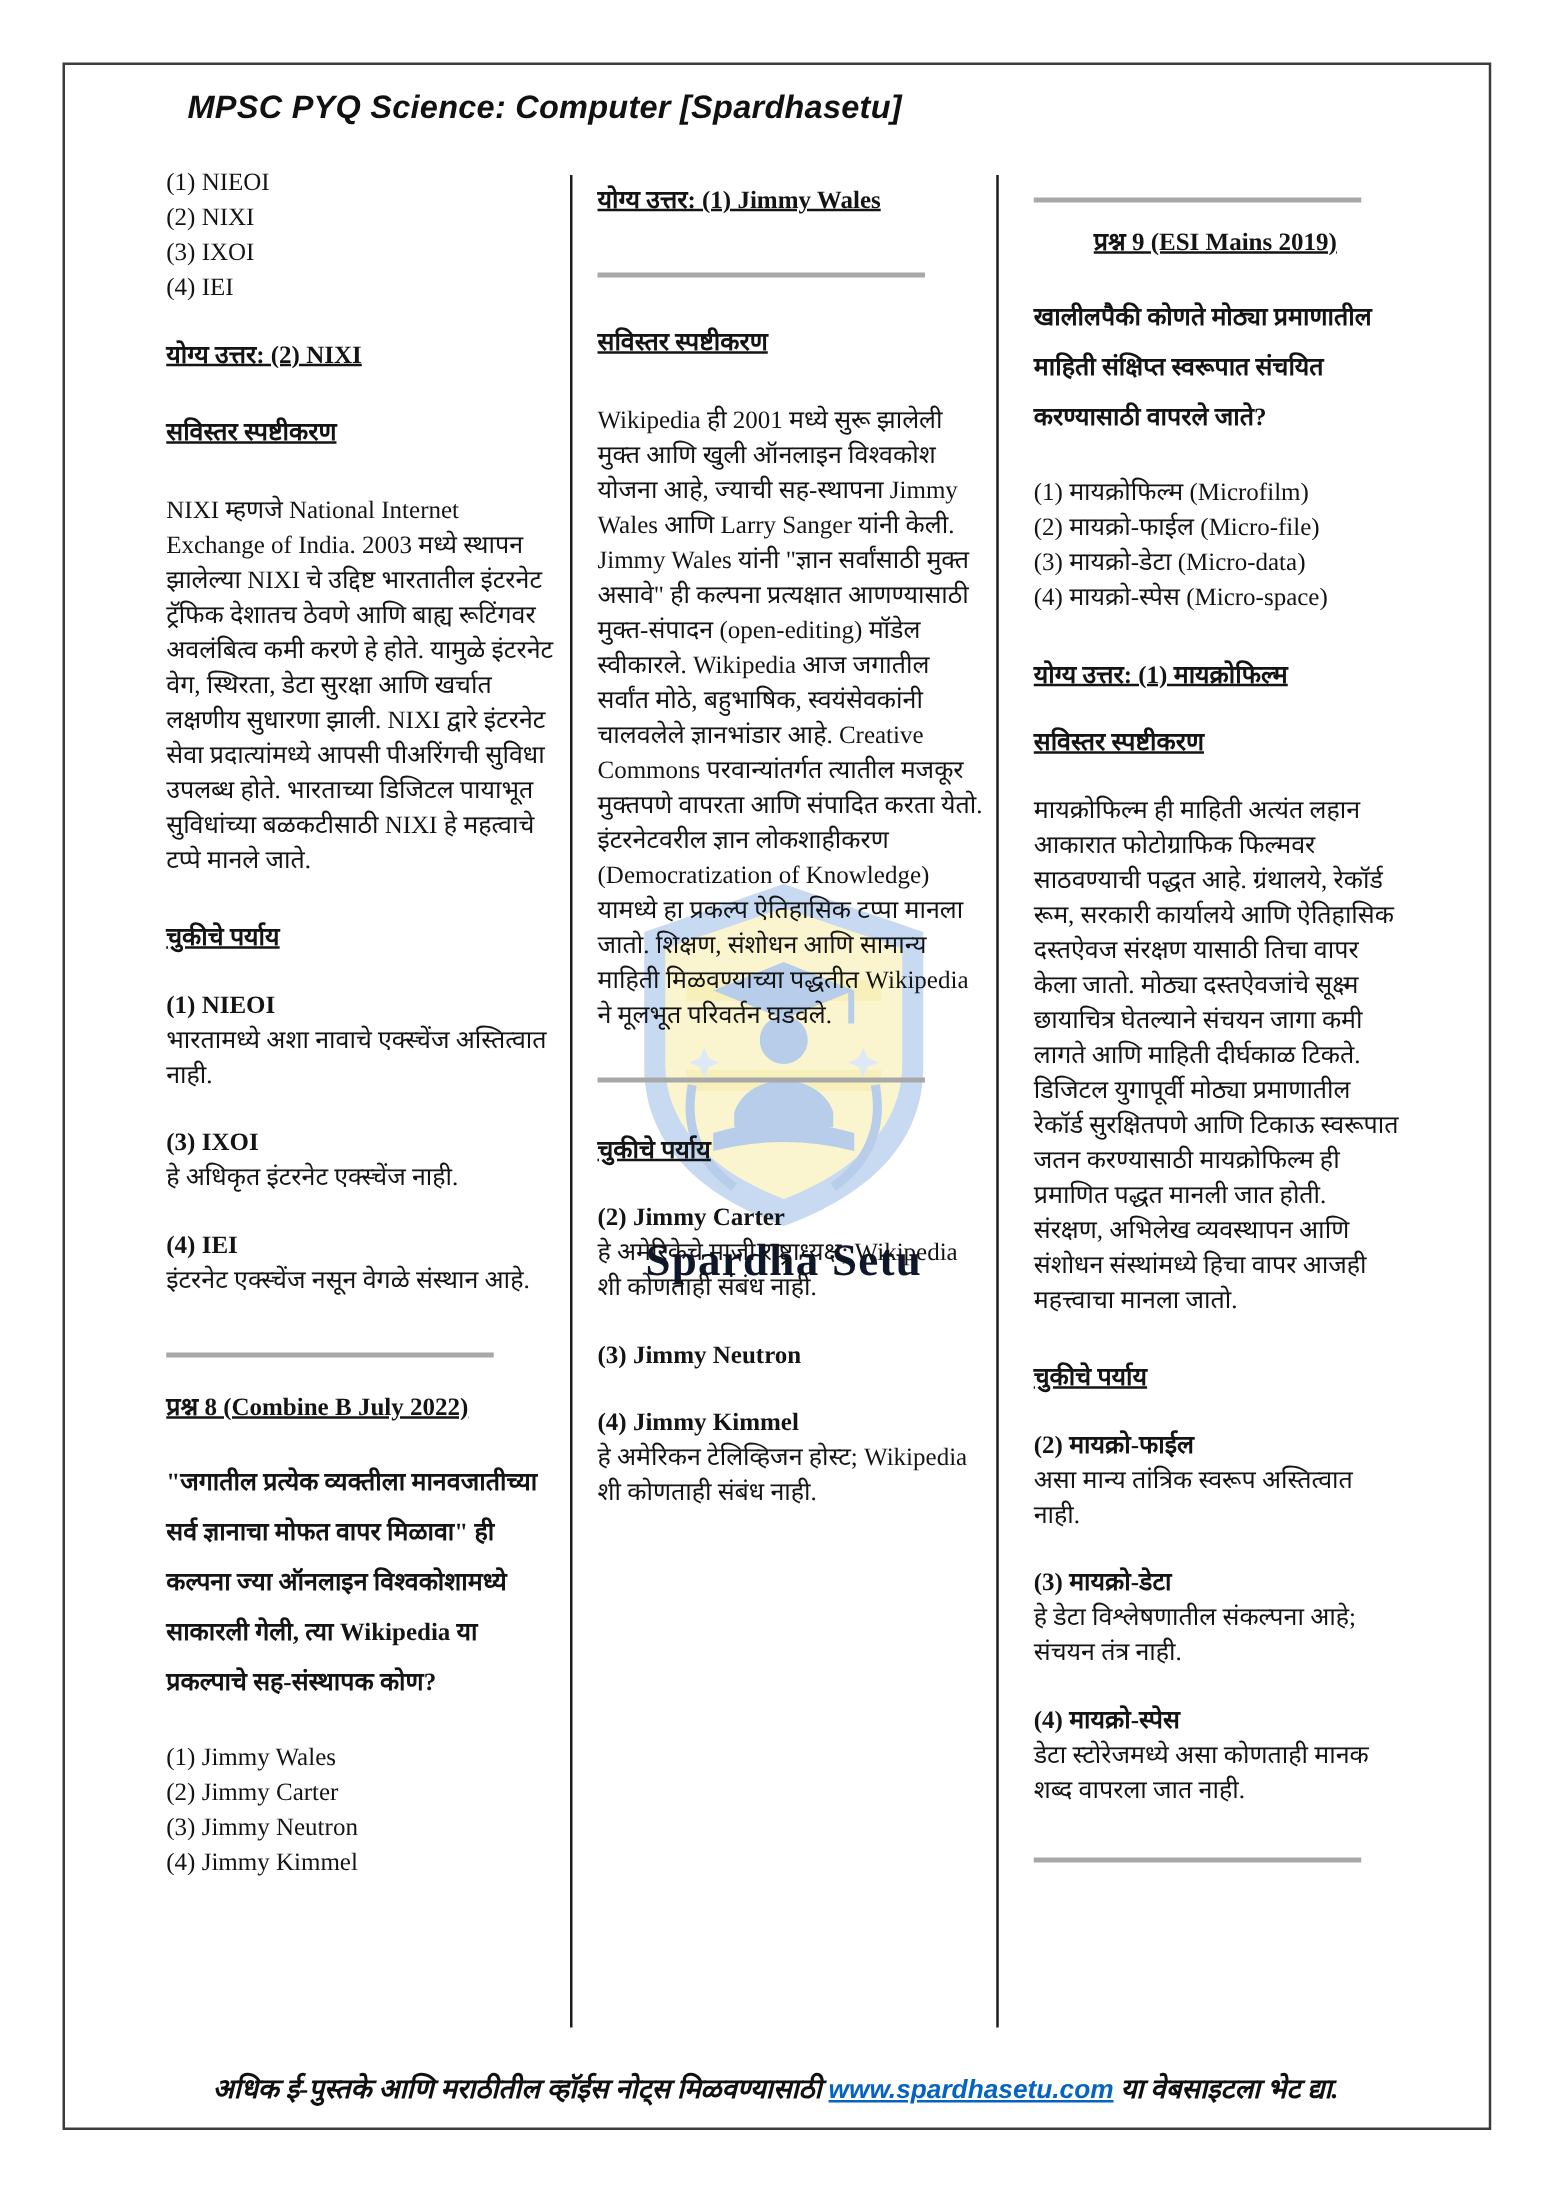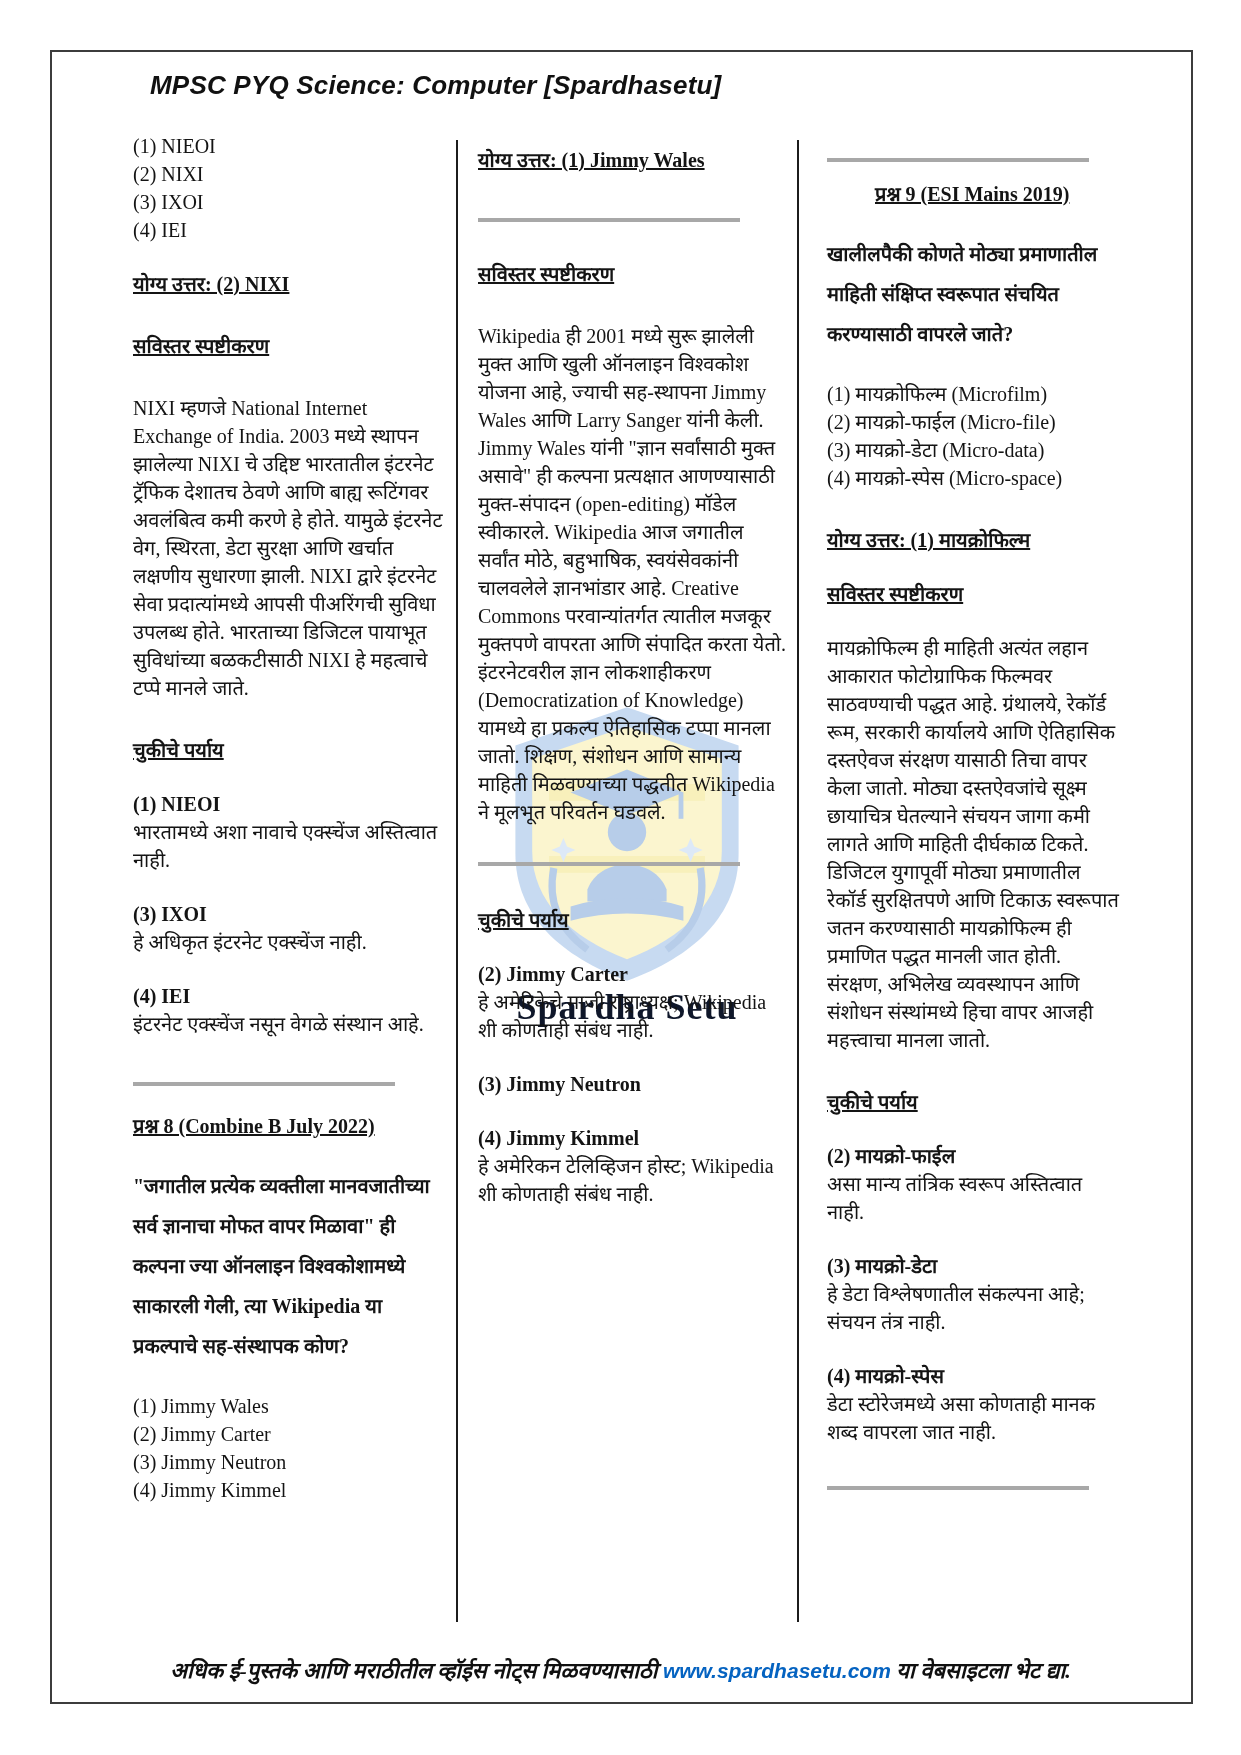--- a/index.html
+++ b/index.html
@@ -39,21 +39,21 @@
     font-family:"Liberation Serif","DejaVu Serif",serif;
     font-weight:bold; font-size:36px; color:#0f172a; letter-spacing:1px;
     white-space:nowrap; margin-top:-6px;
   }
   .content-layer { position:absolute; left:0; top:0; width:100%; height:100%; z-index:1; }
   .footer {
     position:absolute; left:52px; top:1654px; width:1137px; text-align:center;
     font-size:22px; font-weight:bold; font-style:italic; color:#101010; line-height:34px;
   }
   .footer a, .footer .link {
-    color:#0563c1; 
+    color:#0563c1; text-decoration:underline;
     font-family:"Liberation Sans","DejaVu Sans",sans-serif; font-size:21px;
     cursor:pointer;
   }
 </style>
 </head>
 <body>
 
 <div class="page">
 
   <div class="watermark">

